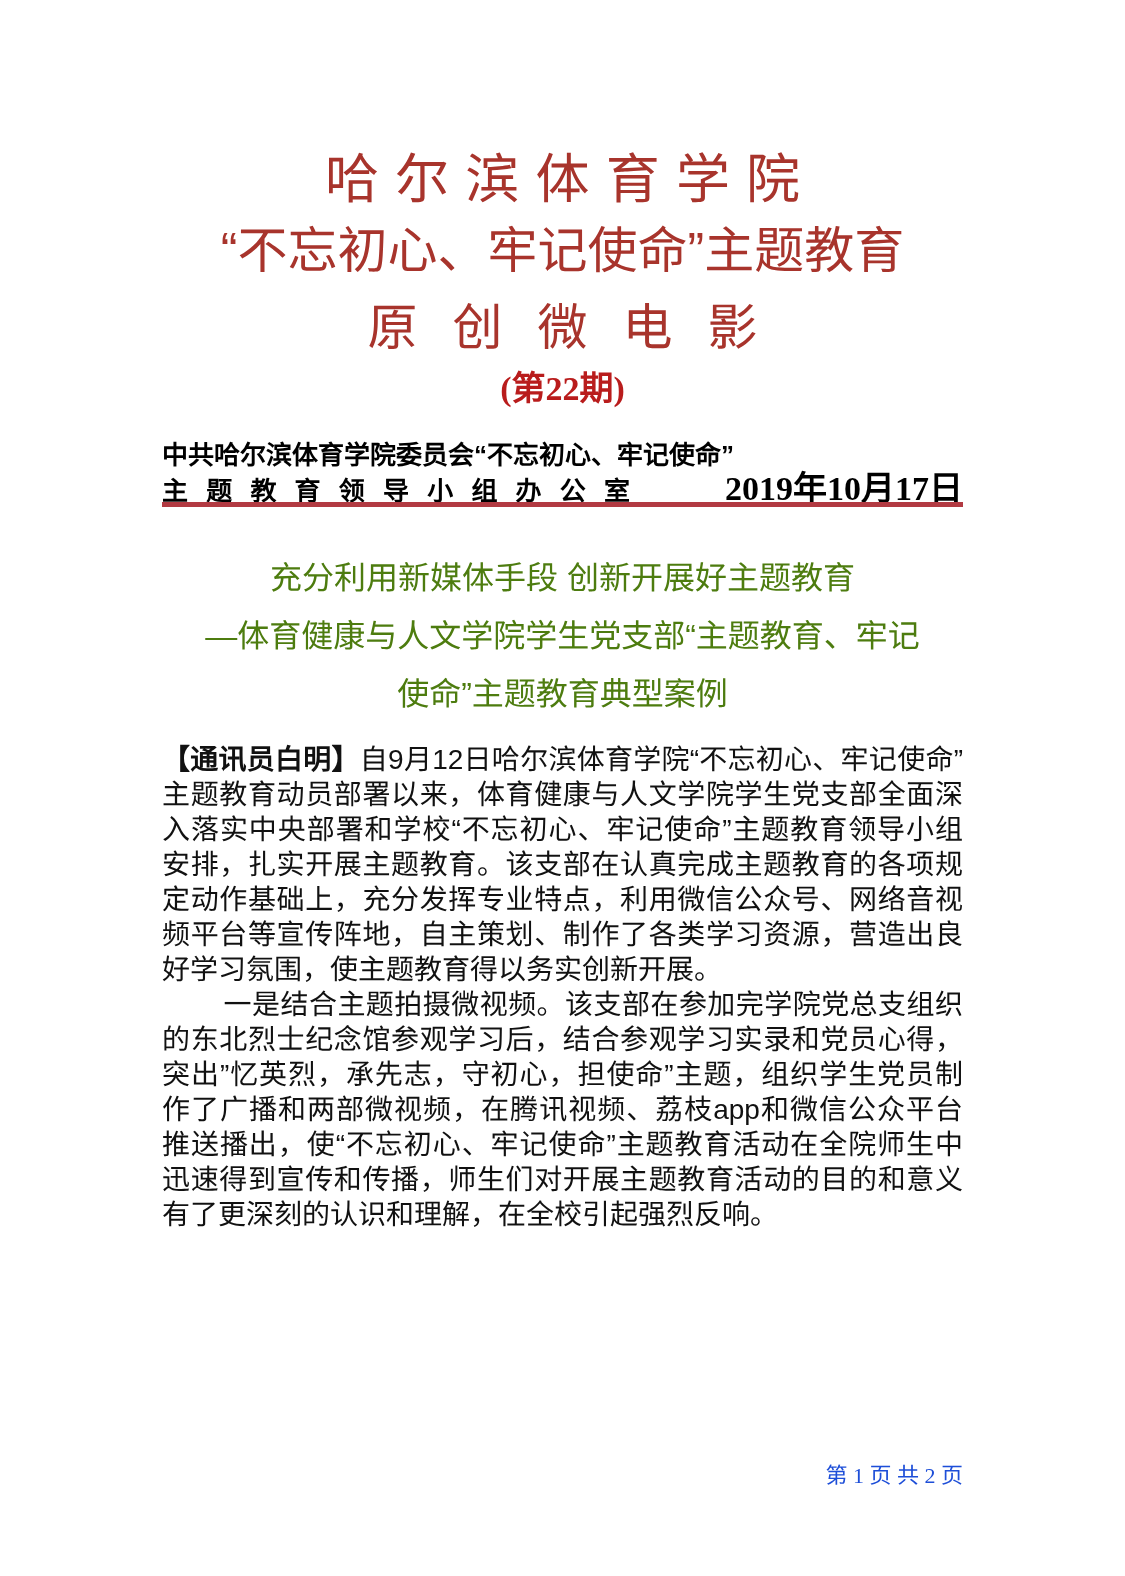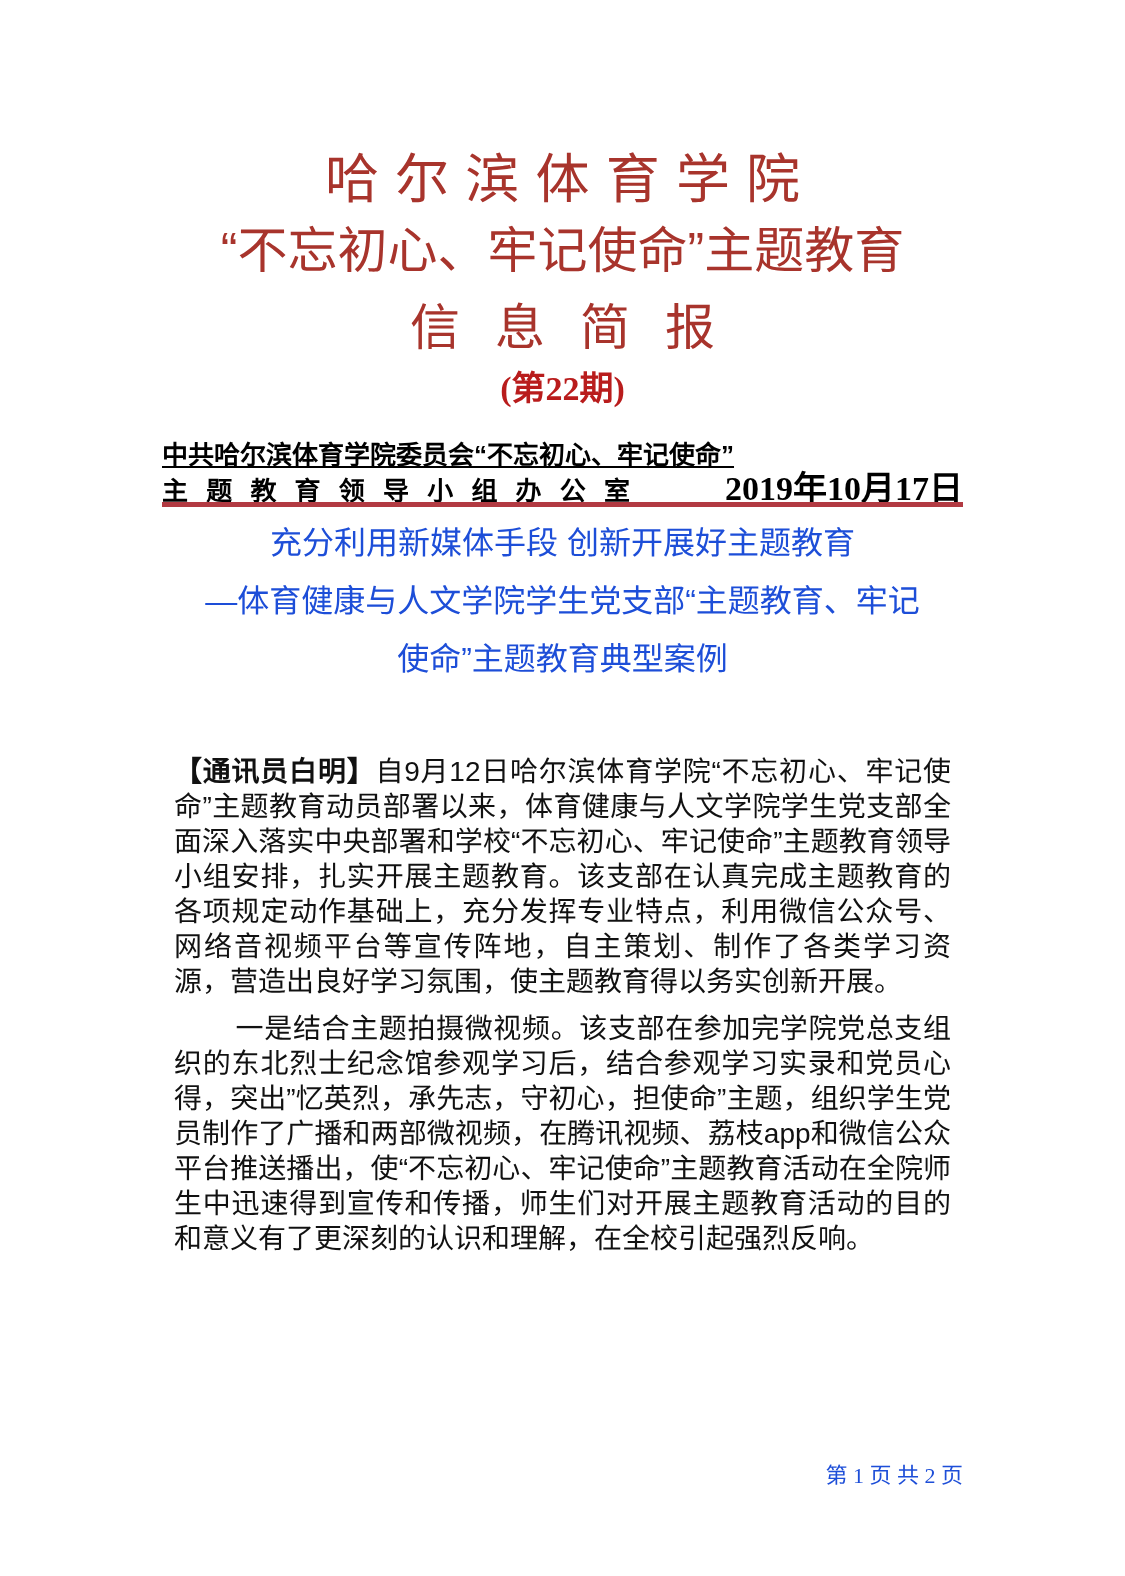--- a/index.html
+++ b/index.html
@@ -58,21 +58,20 @@
 
   
   .publisher {
     top: 440px;
   }
   .pub-line1 {
     font-size: 26px;
     line-height: 31px;
     font-weight: bold;
     white-space: nowrap;
-    text-decoration: underline;
   }
   .pub-row {
     display: flex;
     justify-content: space-between;
     align-items: baseline;
     margin-top: 2px;
     gap: 26px;
   }
   .pub-office {
     font-size: 26px;
@@ -92,39 +91,39 @@
     position: absolute;
     left: 162px;
     width: 801px;
     top: 502px;
     height: 5px;
     background: var(--rule-red, #B23A42);
   }
 
   
   .article-title {
-    top: 514px;
+    top: 549px;
     text-align: center;
     font-size: 32px;
     line-height: 58px;
-    color: #1d4ed8;
+    color: #4d7c0f;
   }
   .article-title div { white-space: nowrap; }
 
   
   .body-text {
     top: 742px;
     font-size: 28px;
     line-height: 35px;
     text-align: justify;
     text-justify: inter-ideograph;
     color: #111111;
   }
   .body-text p {
-    margin: 12px;
+    margin: 0;
   }
   .body-text p.indented {
     text-indent: 2.2em;
   }
   .byline {
     font-weight: bold;
   }
 
   
   .page-footer {
@@ -141,21 +140,21 @@
   }
 </style>
 </head>
 <body>
 
 <div class="page" style="background: rgb(255, 255, 255);">
 
   <div class="content-col masthead" style="position:absolute;">
     <div class="m-org">哈尔滨体育学院</div>
     <div class="m-theme">“不忘初心、牢记使命”主题教育</div>
-    <div class="m-bulletin">信息简报</div>
+    <div class="m-bulletin">原创微电影</div>
     <div class="m-issue">(第22期)</div>
   </div>
 
   <div class="content-col publisher" style="position:absolute;">
     <div class="pub-line1">中共哈尔滨体育学院委员会“不忘初心、牢记使命”</div>
     <div class="pub-row">
       <div class="pub-office">主题教育领导小组办公室</div>
       <div class="pub-date">2019年10月17日</div>
     </div>
   </div>

